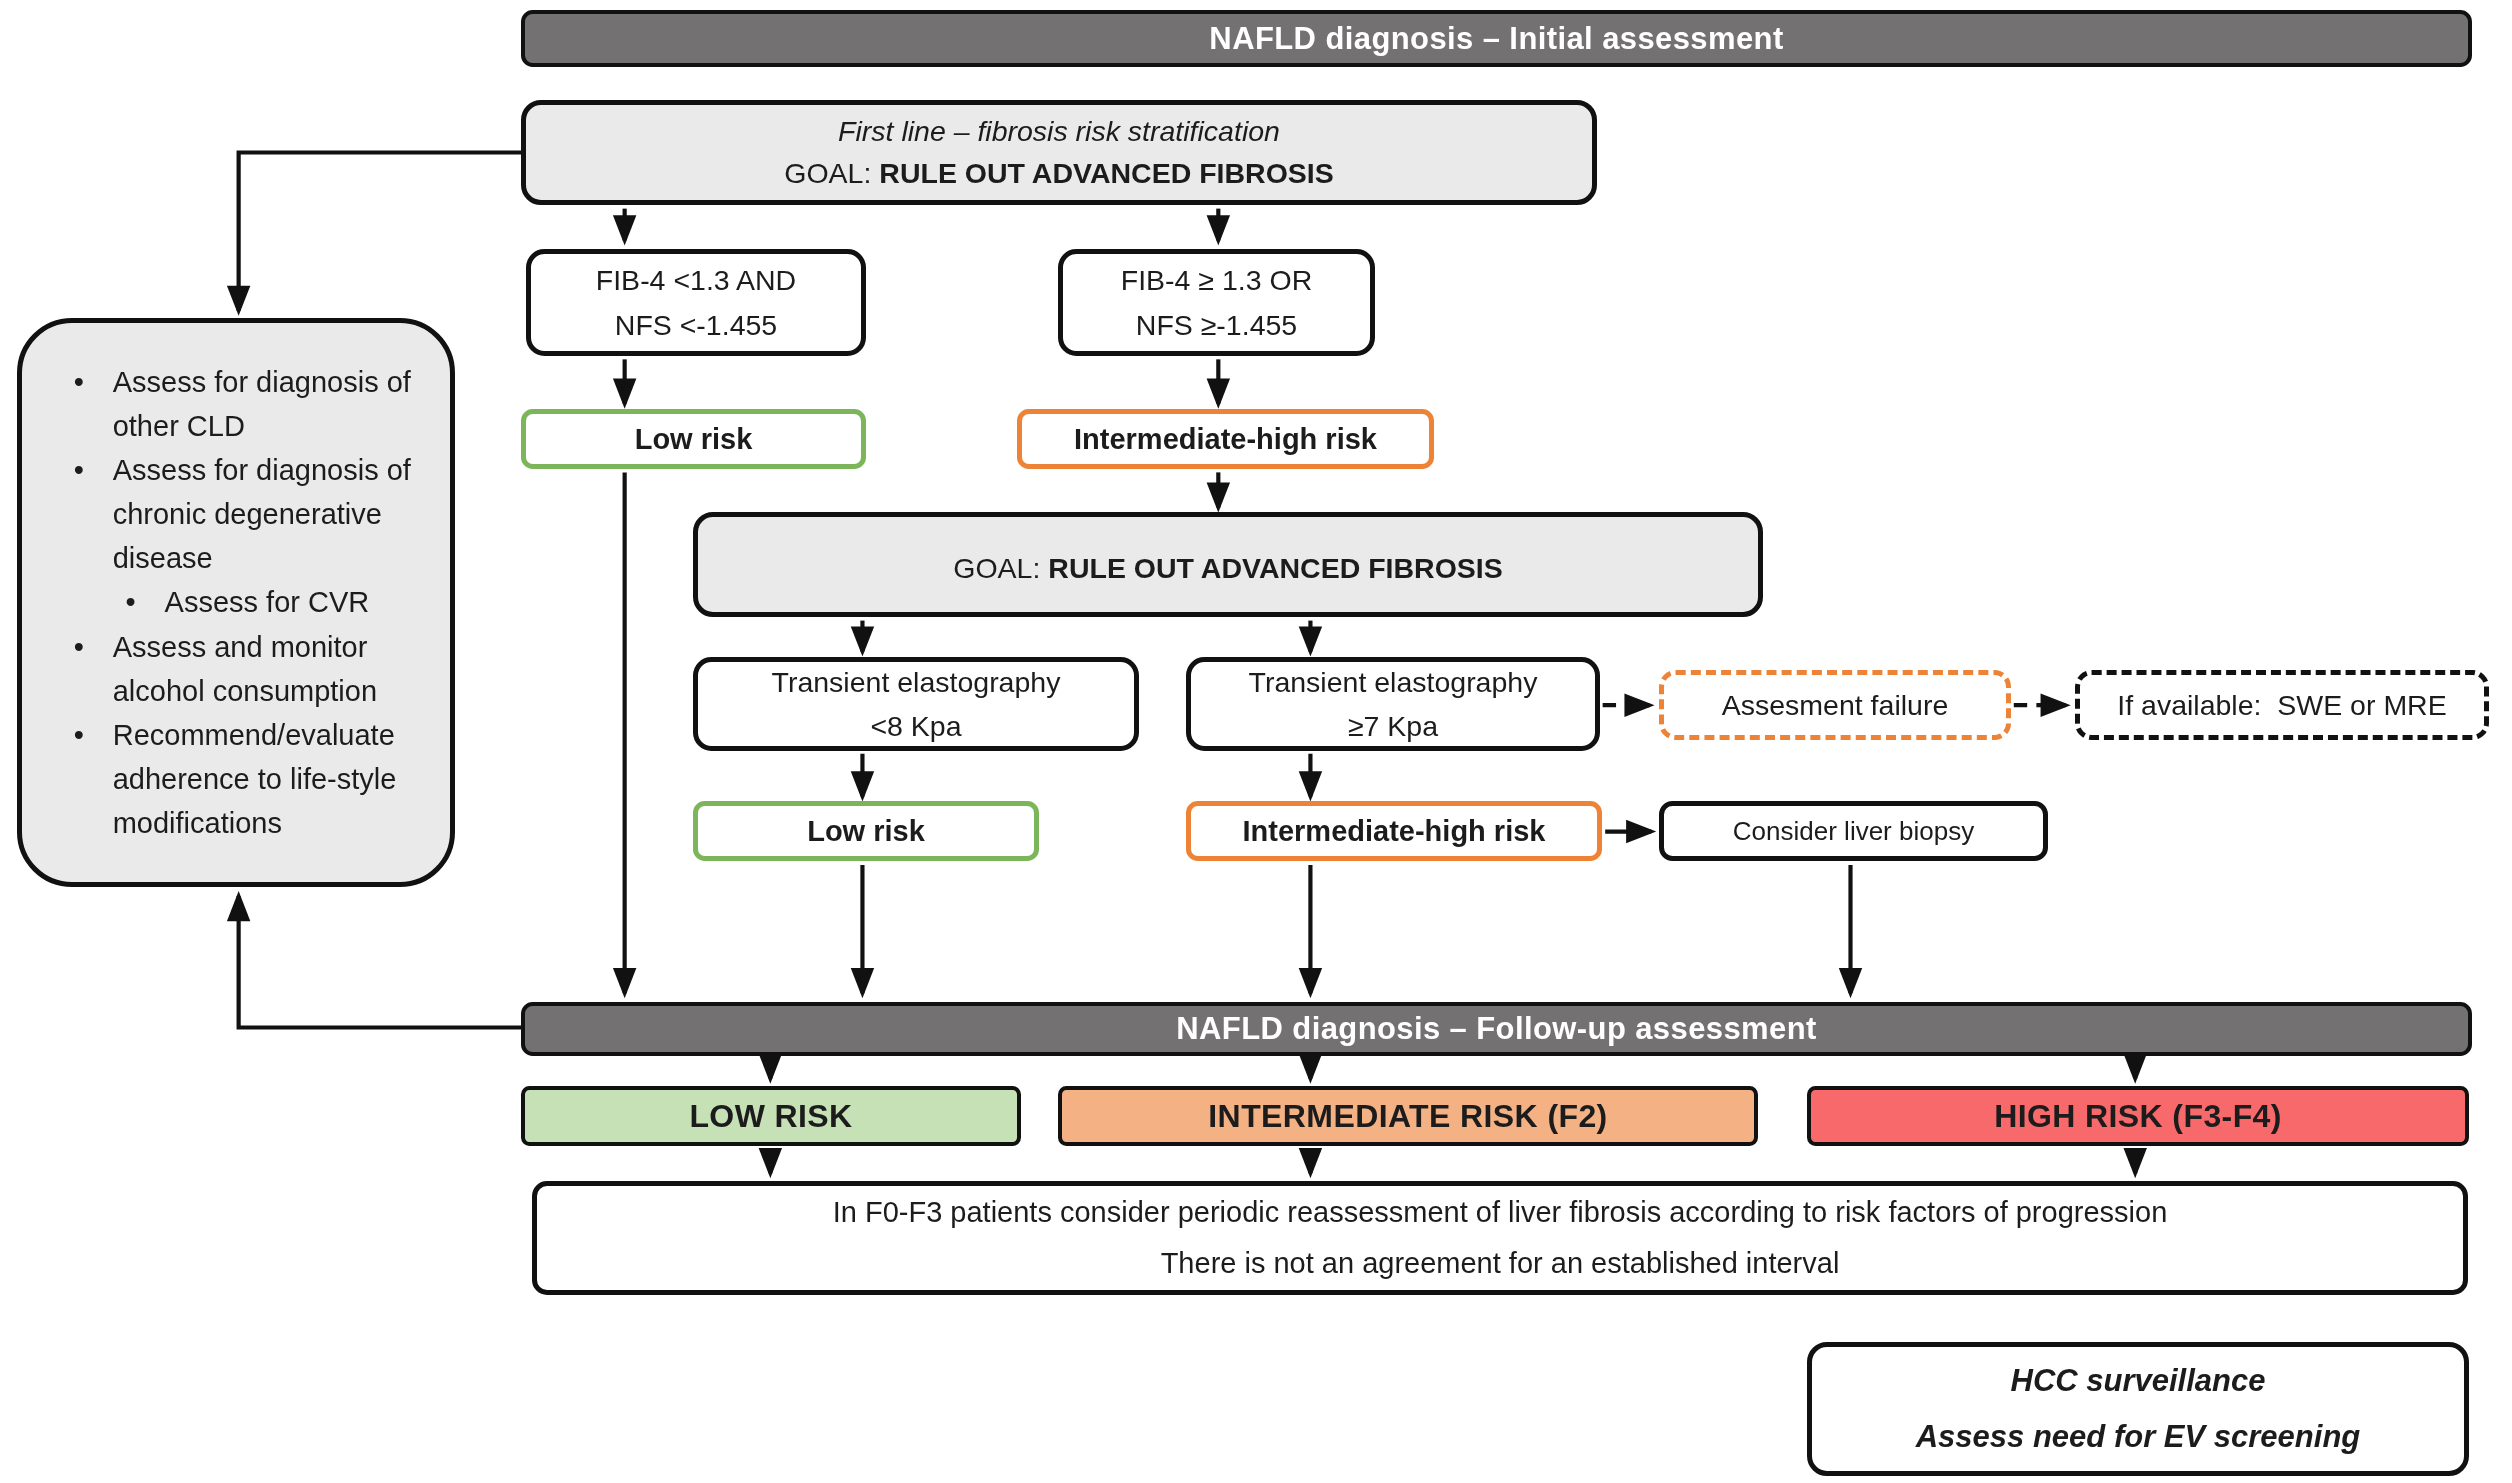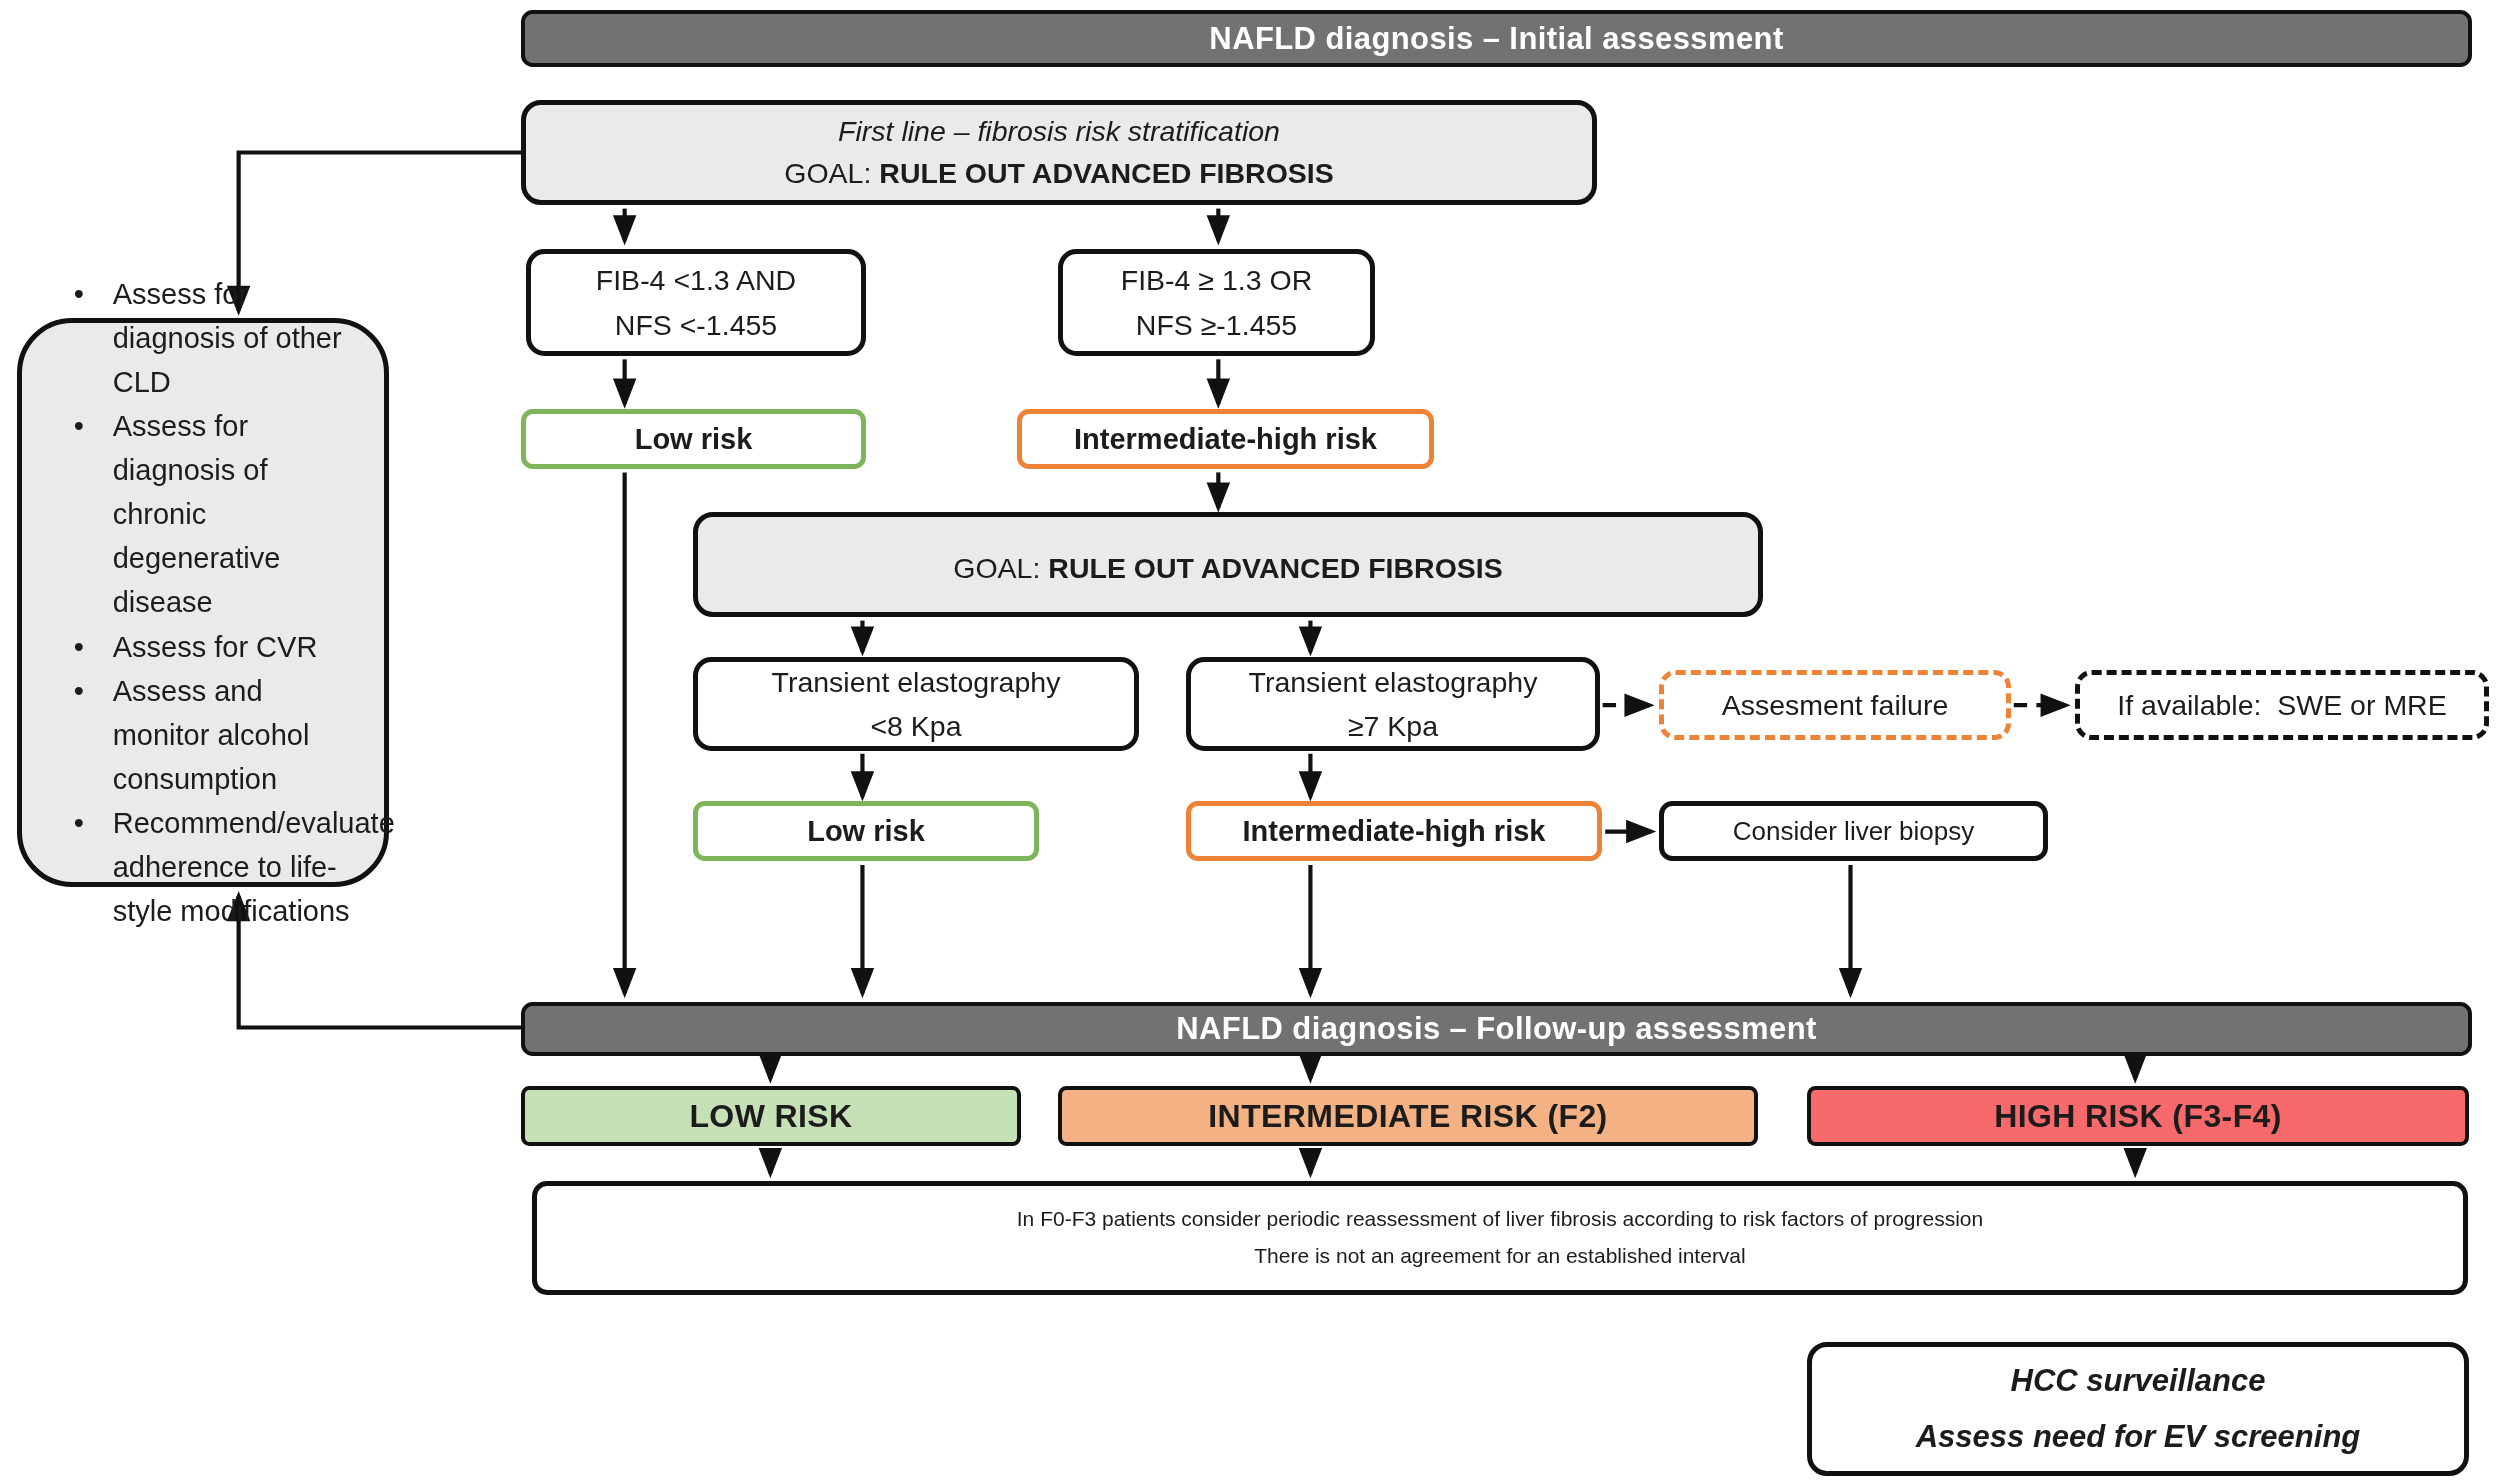--- a/index.html
+++ b/index.html
@@ -32,21 +32,21 @@
   .final.green{background:var(--green_fill,#c7e1b6);}
   .final.orange{background:var(--orange_fill,#f4b183);}
   .final.red{background:var(--red_fill,#f8696b);}
   .left-panel{
     background:var(--panel_gray,#eaeaea);border-radius:55px;
     align-items:stretch;justify-content:center;text-align:left;
     padding:22px 28.5px 22px 52px;font-size:29px;line-height:1.52;
   }
   .bullet-row{display:grid;grid-template-columns:39px 1fr;}
   .bullet-row .glyph::before{content:"•";}
-  .bigbox{border-radius:15px;font-size:21px;line-height:1.75;}
+  .bigbox{border-radius:15px;font-size:29px;line-height:1.75;}
   .hcc{border-radius:20px;font-weight:bold;font-style:italic;font-size:31px;line-height:1.8;}
 </style>
 </head>
 <body>
 
 <div id="canvas">
 
   <svg id="arrows" viewBox="0 0 3000 1772" xmlns="http://www.w3.org/2000/svg">
     <defs>
       <marker id="ah" markerUnits="userSpaceOnUse" markerWidth="40" markerHeight="32" refX="32" refY="16" orient="auto">
@@ -85,21 +85,21 @@
     <span>NAFLD diagnosis – Initial assessment</span>
   </div>
 
   <div class="node graybox" style="left:521px;top:100px;width:1076px;height:105px;">
     <span class="title-line">First line – fibrosis risk stratification</span>
     <span class="goal-line">
       <span style="margin-right:.28em;">GOAL:</span><span class="goal-bold">RULE OUT ADVANCED FIBROSIS</span>
     </span>
   </div>
 
-  <div class="node left-panel" style="left:16.7px;top:318px;width:372px;height:569px;">
+  <div class="node left-panel" style="left:16.7px;top:318px;width:438px;height:569px;align-items:center;">
     <div class="bullet-row">
       <span class="glyph"></span>
       <span>Assess for diagnosis of other CLD</span>
     </div>
     <div class="bullet-row">
       <span class="glyph"></span>
       <span>Assess for diagnosis of chronic degenerative disease</span>
     </div>
     <div class="bullet-row">
       <span class="glyph"></span>

